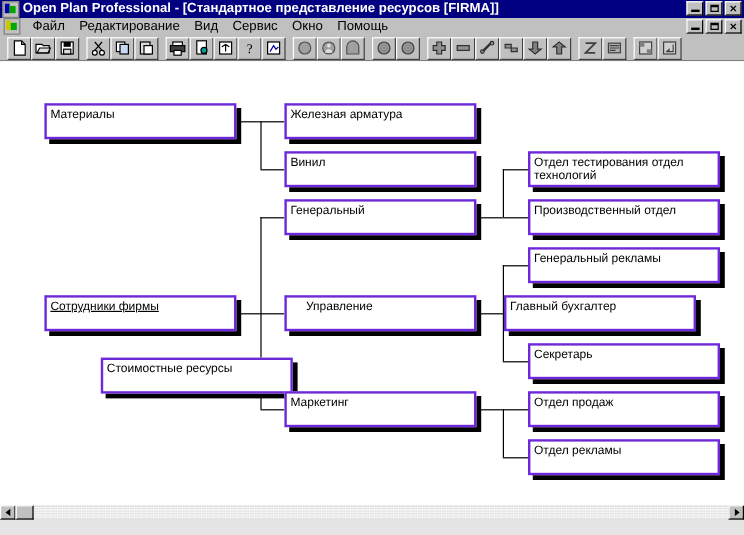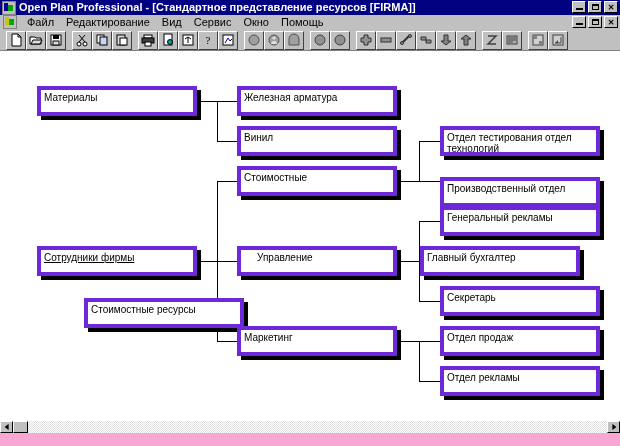--- a/index.html
+++ b/index.html
@@ -3,21 +3,21 @@
 <meta charset="utf-8">
 <style>
   html,body{margin:0;padding:0;}
   body{
     width:620px;height:446px;overflow:hidden;
     background:#c0c0c0;
     font-family:"Liberation Sans","DejaVu Sans",sans-serif;
     font-size:11px;
     -webkit-font-smoothing:none;
   }
-  #app{position:relative;width:620px;height:446px;background:#f9a8d4;}
+  #app{position:relative;width:620px;height:446px;background:#e5e5e5;}
 
   
   .titlebar{
     position:absolute;left:0;top:0;width:620px;height:15px;
     background:#000080;color:#fff;display:flex;align-items:center;
   }
   .title-ico{
     width:12px;height:12px;margin:0 3px 0 2px;flex:none;position:relative;
     background:#c0c0c0;border:1px solid #808080;overflow:hidden;
   }
@@ -75,21 +75,21 @@
   }
   .tbtn svg{display:block;}
 
   
   .client{
     position:absolute;left:0;top:51px;width:620px;height:369px;
     background:#fff;overflow:hidden;
   }
   .diagram{position:absolute;left:0;top:0;width:620px;height:369px;}
   .node{
-    position:absolute;background:#fff;border:4px solid #6d28d9;
+    position:absolute;background:#fff;border:2px solid #6d28d9;
     box-sizing:border-box;
     box-shadow:4px 4px 0 0 #000;
     padding:2px 3px 0 3px;
     font-size:10px;line-height:11px;color:#000;overflow:hidden;
   }
   .conn{position:absolute;background:#000;}
 
   
   .hscroll{
     position:absolute;left:0;top:420px;width:620px;height:13px;
@@ -425,22 +425,22 @@
           <div class="conn" style="left: 419px; top: 290px; width: 1px; height: 40px;"></div>
           <div class="conn" style="left: 419px; top: 290px; width: 21px; height: 1px;"></div>
           <div class="conn" style="left: 419px; top: 330px; width: 21px; height: 1px;"></div>
         </div>
 
       <div id="nodes">
           <div class="node" style="left: 37px; top: 35px; width: 160px; height: 30px;"><span>Материалы</span></div>
           <div class="node" style="left: 237px; top: 35px; width: 160px; height: 30px;"><span>Железная арматура</span></div>
           <div class="node" style="left: 237px; top: 75px; width: 160px; height: 30px;"><span>Винил</span></div>
           <div class="node" style="left: 440px; top: 75px; width: 160px; height: 30px;"><span>Отдел тестирования отдел технологий</span></div>
-          <div class="node" style="left: 237px; top: 115px; width: 160px; height: 30px;"><span>Стоимостные</span></div>
-          <div class="node" style="left: 440px; top: 126px; width: 160px; height: 30px;"><span>Производственный отдел</span></div>
+          <div class="node" style="left: 237px; top: 115px; width: 160px; height: 30px;"><span>Генеральный</span></div>
+          <div class="node" style="left: 440px; top: 115px; width: 160px; height: 30px;"><span>Производственный отдел</span></div>
           <div class="node" style="left: 440px; top: 155px; width: 160px; height: 30px;"><span>Генеральный рекламы</span></div>
           <div class="node" style="left: 37px; top: 195px; width: 160px; height: 30px; text-decoration: underline;"><span>Сотрудники фирмы</span></div>
           <div class="node" style="left: 237px; top: 195px; width: 160px; height: 30px; padding-left: 16px;"><span>Управление</span></div>
           <div class="node" style="left: 420px; top: 195px; width: 160px; height: 30px;"><span>Главный бухгалтер</span></div>
           <div class="node" style="left: 37px; top: 247px; width: 160px; height: 30px; margin-left: 47px;"><span>Стоимостные ресурсы</span></div>
           <div class="node" style="left: 440px; top: 235px; width: 160px; height: 30px;"><span>Секретарь</span></div>
           <div class="node" style="left: 237px; top: 275px; width: 160px; height: 30px;"><span>Маркетинг</span></div>
           <div class="node" style="left: 440px; top: 275px; width: 160px; height: 30px;"><span>Отдел продаж</span></div>
           <div class="node" style="left: 440px; top: 315px; width: 160px; height: 30px;"><span>Отдел рекламы</span></div>
         </div>

